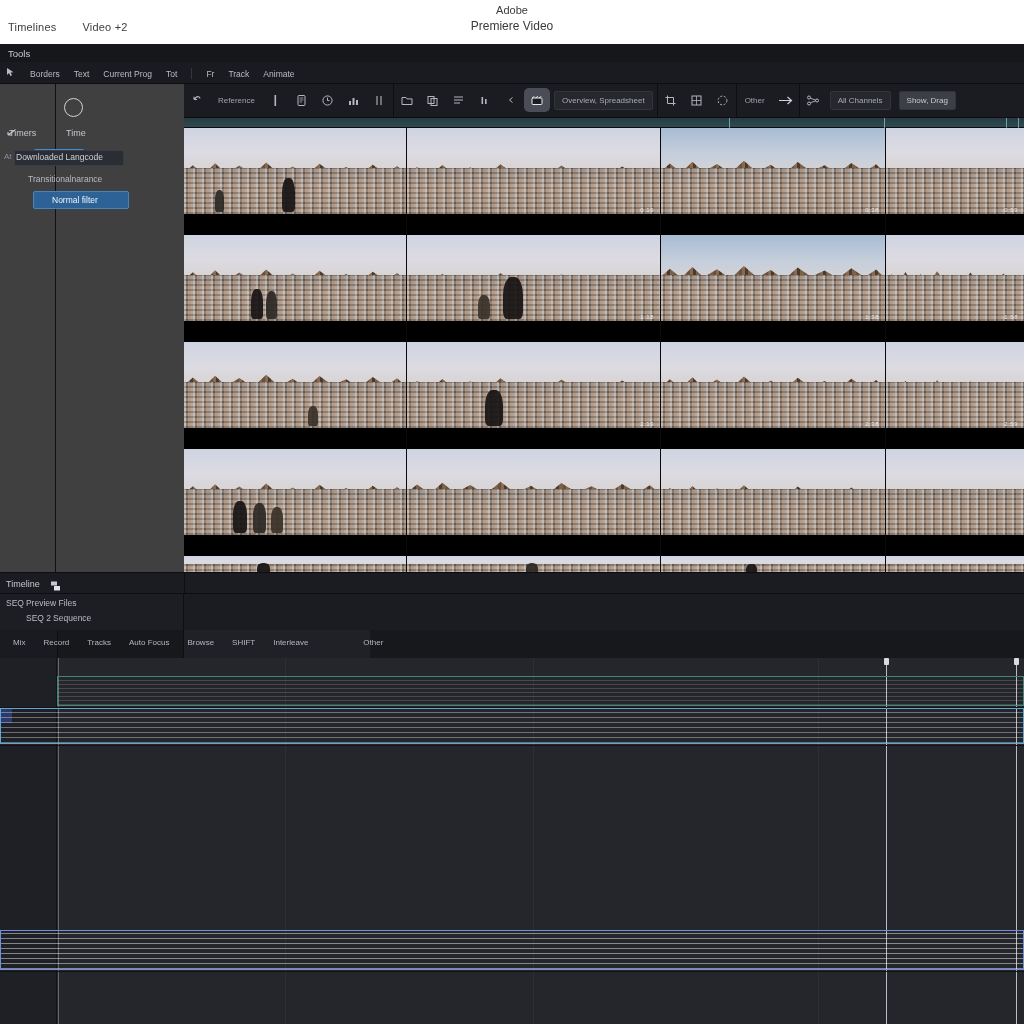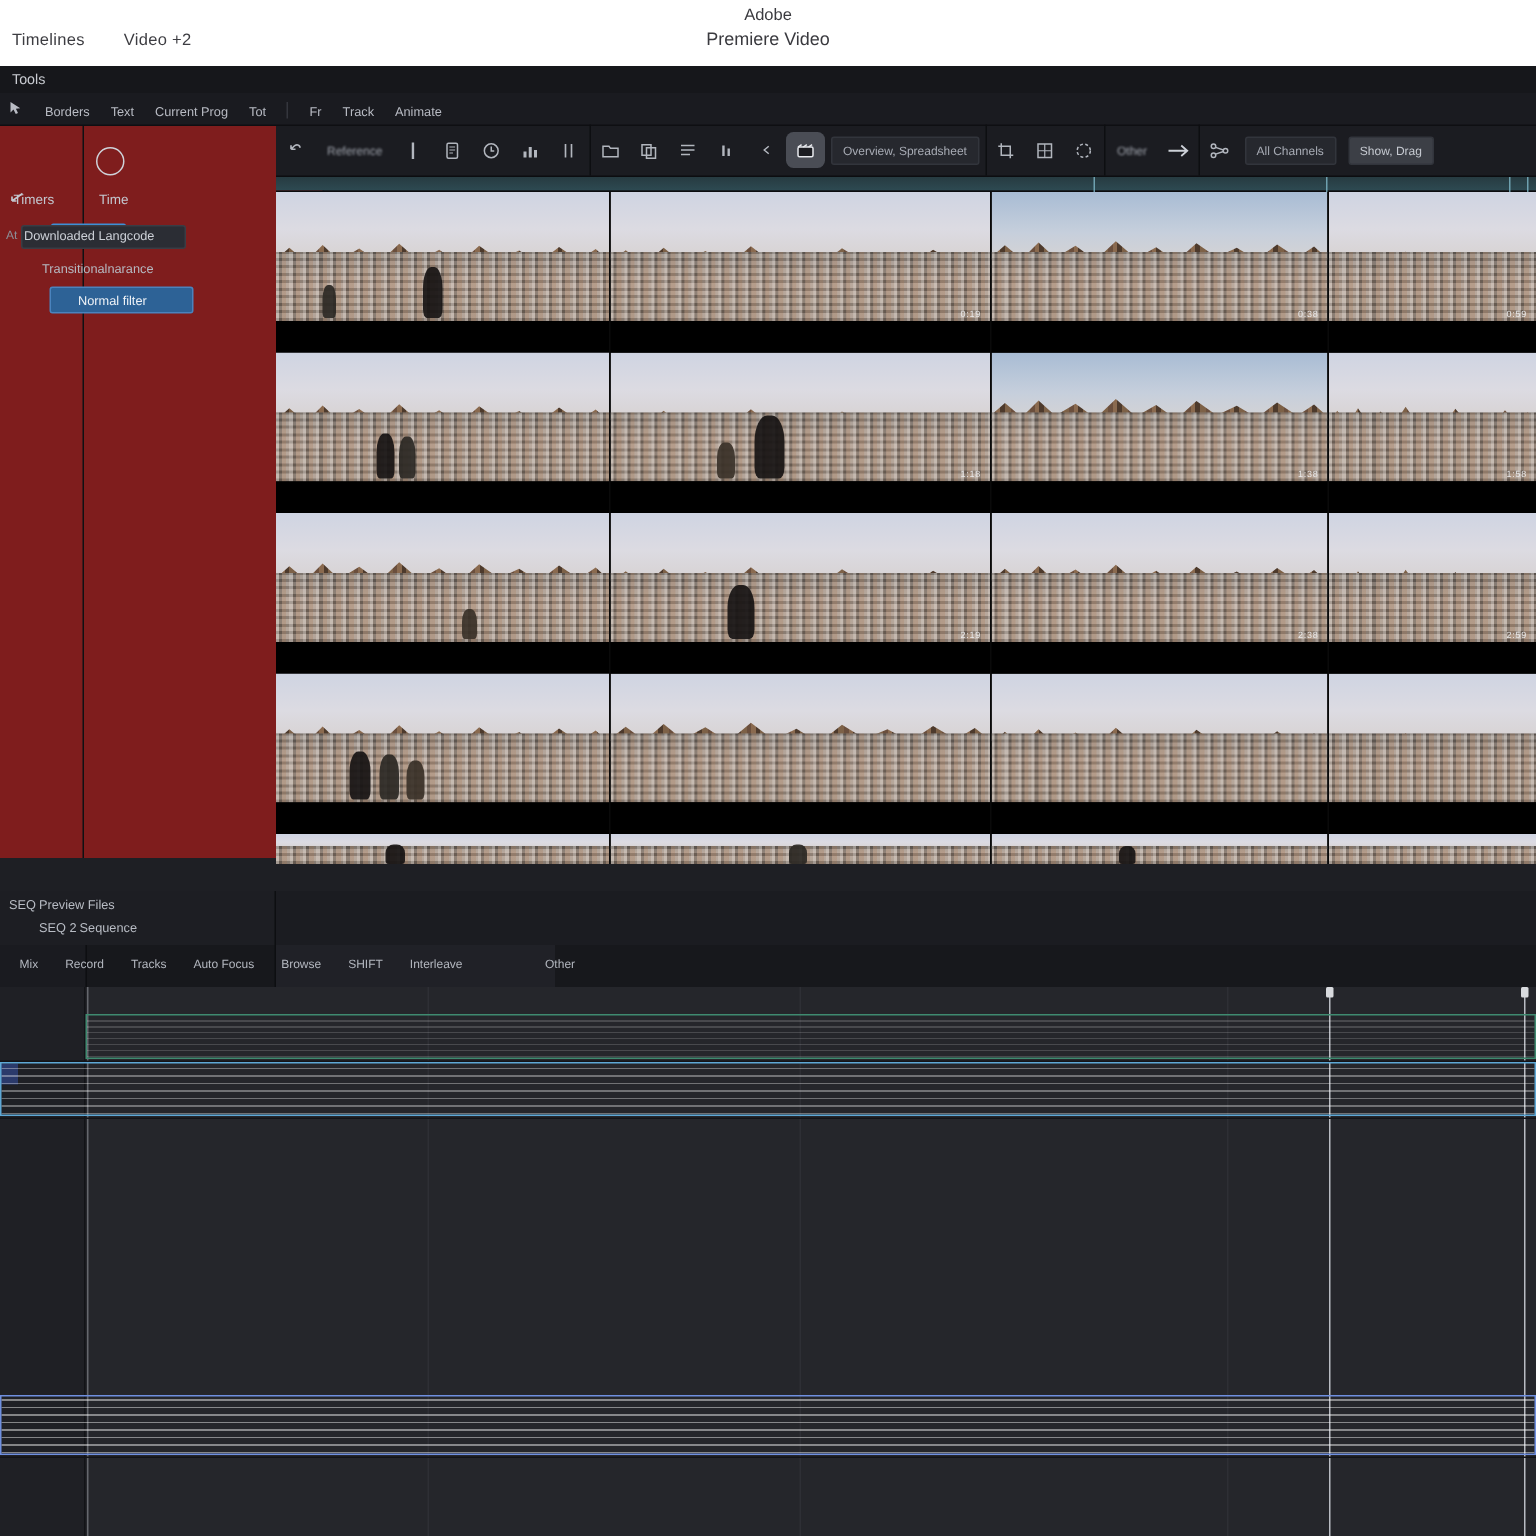--- a/index.html
+++ b/index.html
@@ -44,21 +44,21 @@
   }
   .strip-b .row {
     position: absolute; left: 6px; top: 5px; display: flex; align-items: flex-end; gap: 14px;
     font-size: 8.5px; color: #b9bcc4; filter: blur(.45px); white-space: nowrap;
   }
   .strip-b .sep { width: 1px; height: 11px; background: #34363d; }
 
   
   .leftpanel {
     position: absolute; left: 0; top: 84px; width: 216px; height: 488px;
-    background: #7f1d1d; border-right: 1px solid #0d0e11;
+    background: #404040; border-right: 1px solid #0d0e11;
   }
   .leftpanel .vdiv {
     position: absolute; left: 55px; top: 0; width: 1px; height: 488px;
     background: #0f1013;
   }
   .circle-ico {
     position: absolute; left: 64px; top: 14px;
     width: 19px; height: 19px; border: 1.6px solid #cfd3da; border-radius: 50%;
     filter: blur(.3px);
   }
@@ -596,20 +596,30 @@
           <div class="sky"></div>
           <div class="town" style="height:58%"></div>
         </div>
     </div>
 
     <span class="colline" style="left:222px"></span>
     <span class="colline" style="left:476px"></span>
     <span class="colline" style="left:701px"></span>
   </div>
 
+  <div class="tl-header">
+    <span class="ttl">Timeline</span>
+    <span class="hico">
+      <svg width="13" height="12" viewBox="0 0 13 12">
+          <rect x="1" y="1.5" width="6" height="4" fill="#c4c8d0"></rect>
+          <rect x="4" y="6" width="6" height="4.5" fill="#e0e3e8"></rect>
+        </svg>
+    </span>
+    <span class="hdiv"></span>
+  </div>
 
   <div class="tl-meta">
     <div class="r r1">
       <span>SEQ</span>
       <span>Preview Files</span>
     </div>
     <div class="r r2">
       <span>SEQ 2</span>
       <span>Sequence</span>
     </div>

